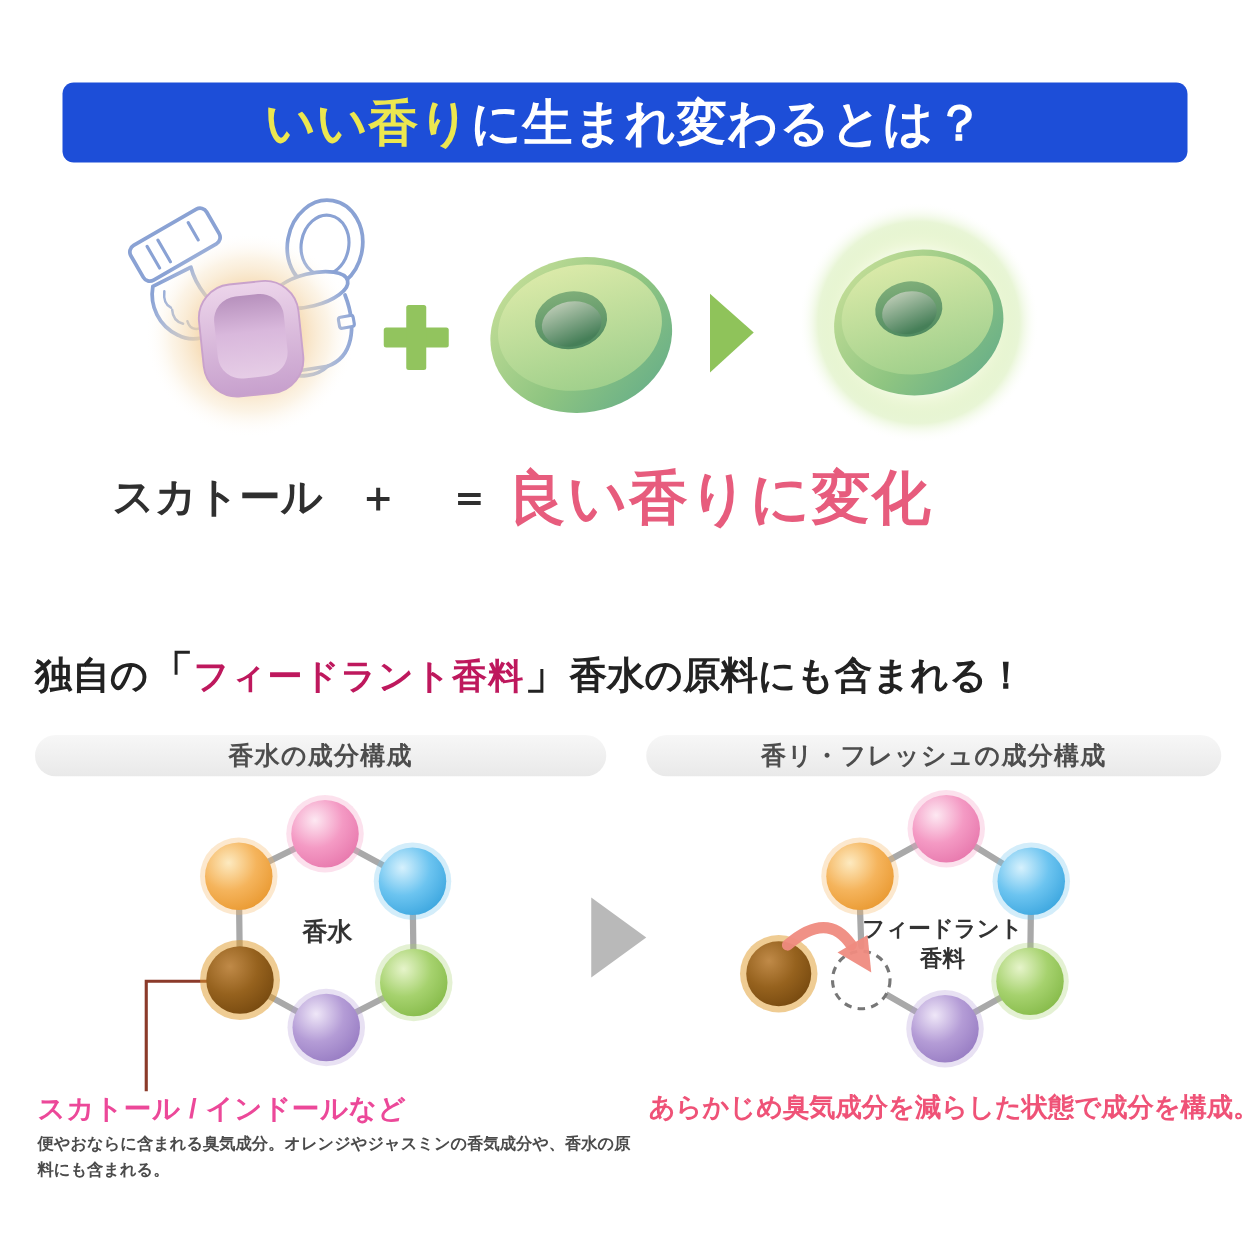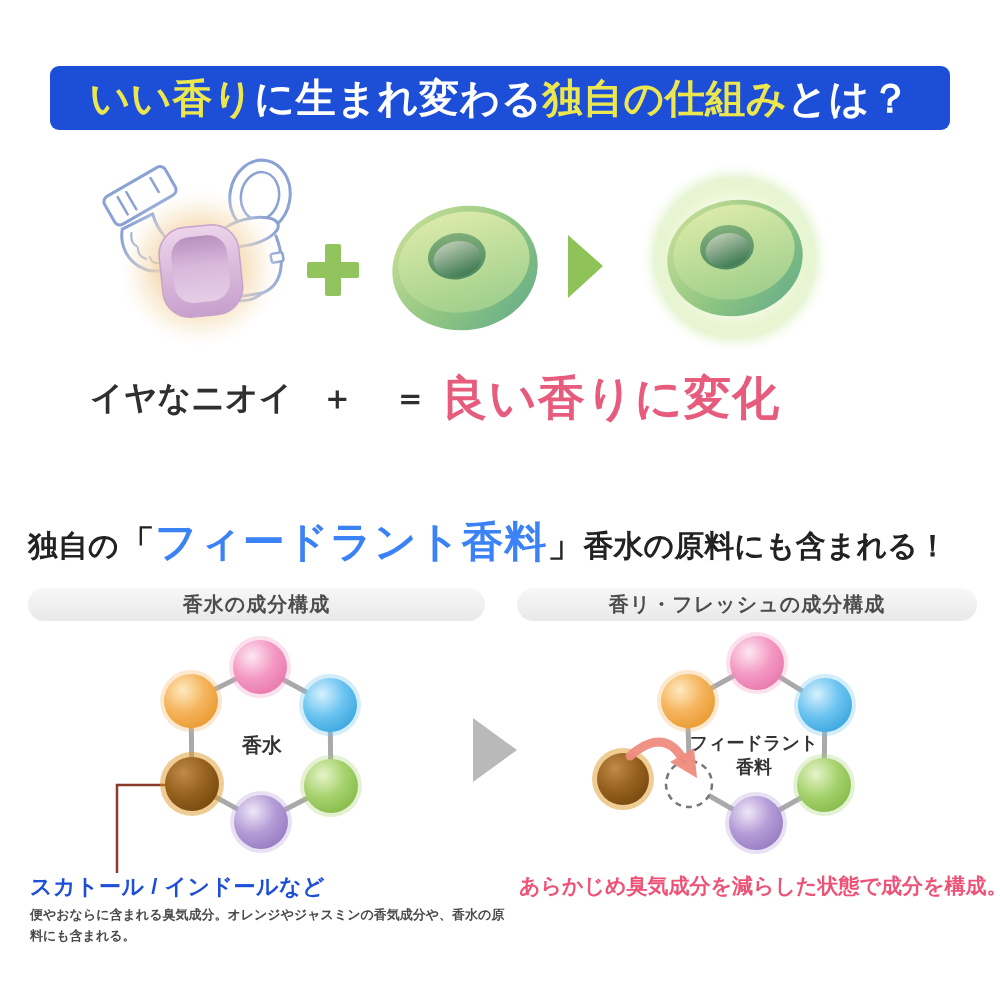--- a/index.html
+++ b/index.html
@@ -23,51 +23,50 @@
   .eq-gap-a{margin-left:28px;}
   .eq-gap-b{margin-left:30px;}
   .eq-gap-c{margin-left:40px;}
   .eq-gap-d{margin-left:14px;}
   .eq-result{font-size:47px;font-weight:bold;color:#e75c7d;letter-spacing:1px;}
 
   
   .subhead{position:absolute;left:28px;top:514px;display:flex;align-items:baseline;white-space:nowrap;}
   .h2-black{font-size:30px;font-weight:bold;color:#222222;}
   .h2-bracket{font-size:36px;font-weight:bold;color:#222222;}
-  .h2-pink{font-size:42px;font-weight:bold;color:#3b82f6;letter-spacing:1px;}
+  .h2-pink{font-size:28px;font-weight:bold;color:#be185d;letter-spacing:1px;}
 
   
   .bar{position:absolute;top:588px;height:33px;border-radius:17px;
        background:linear-gradient(#f7f7f7,#e9e9e9);display:flex;align-items:center;justify-content:center;
        font-size:20px;font-weight:bold;color:#4d4d4d;letter-spacing:1px;}
   .bar-left{left:28px;width:457px;}
   .bar-right{left:517px;width:460px;}
 
   
   .diagram{position:absolute;left:0px;top:630px;width:1000px;height:250px;}
 
   
-  .callout-label{position:absolute;left:30px;top:872px;font-size:22px;font-weight:bold;color:#1d4ed8;
+  .callout-label{position:absolute;left:30px;top:872px;font-size:22px;font-weight:bold;color:#ec4899;
                  letter-spacing:0.5px;white-space:nowrap;}
   .desc-left{position:absolute;left:30px;top:904px;width:482px;font-size:13px;color:#4b4b4b;
              font-weight:bold;line-height:1.62;}
   .lead-right{position:absolute;left:519px;top:872px;font-size:21px;font-weight:bold;color:#ef5277;
               white-space:nowrap;}
   .desc-right{position:absolute;left:519px;top:904px;width:478px;font-size:19px;color:#4b4b4b;
               font-weight:bold;line-height:1.66;}
 </style>
 </head>
 <body>
 
 <div class="stage">
 
   <div class="banner">
     <span class="seg-yellow">いい香り</span>
       <span class="seg-white">に生まれ変わる</span>
-      <span class="seg-yellow">独自の仕組み</span>
       <span class="seg-white">とは？</span>
   </div>
 
   <svg class="illu" viewBox="0 0 840 215">
     <defs>
       <radialGradient id="glowOrange" cx="50%" cy="50%" r="50%">
         <stop offset="0%" stop-color="#f0bf85" stop-opacity="0.95"></stop>
         <stop offset="45%" stop-color="#f4d3a4" stop-opacity="0.85"></stop>
         <stop offset="75%" stop-color="#f8e6c8" stop-opacity="0.45"></stop>
         <stop offset="100%" stop-color="#ffffff" stop-opacity="0"></stop>
@@ -147,21 +146,21 @@
     <circle cx="655" cy="108" r="96" fill="url(#glowGreen)"></circle>
     <g transform="translate(655,108) rotate(-10)">
       <ellipse rx="68" ry="58" fill="url(#dBody)"></ellipse>
       <ellipse cy="-6" rx="61" ry="47" fill="url(#dTop)" opacity="0.85"></ellipse>
       <ellipse cx="-6" cy="-12" rx="27" ry="22" fill="url(#dHoleRim)"></ellipse>
       <ellipse cx="-6" cy="-9" rx="22" ry="17" fill="url(#dHole)"></ellipse>
     </g>
   </svg>
 
   <div class="equation">
-    <span class="eq-black">イヤなニオイ</span>
+    <span class="eq-black">スカトール</span>
     <span class="eq-op eq-gap-a">＋</span>
     <span class="eq-op eq-gap-c">＝</span>
     <span class="eq-result eq-gap-d">良い香りに変化</span>
   </div>
 
   <div class="subhead">
     <span class="h2-black">独自の</span>
     <span class="h2-bracket">「</span>
     <span class="h2-pink">フィードラント香料</span>
     <span class="h2-bracket">」</span>

